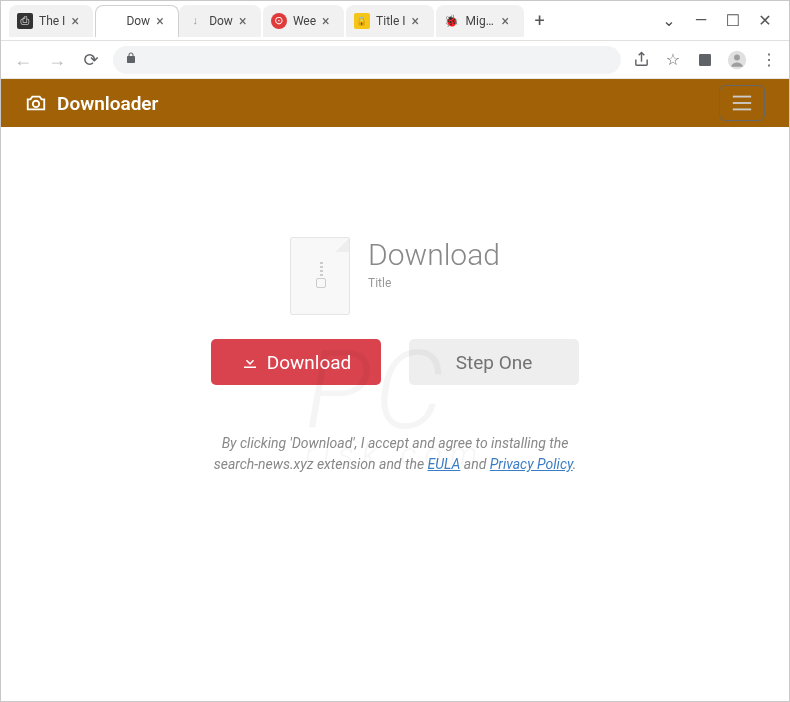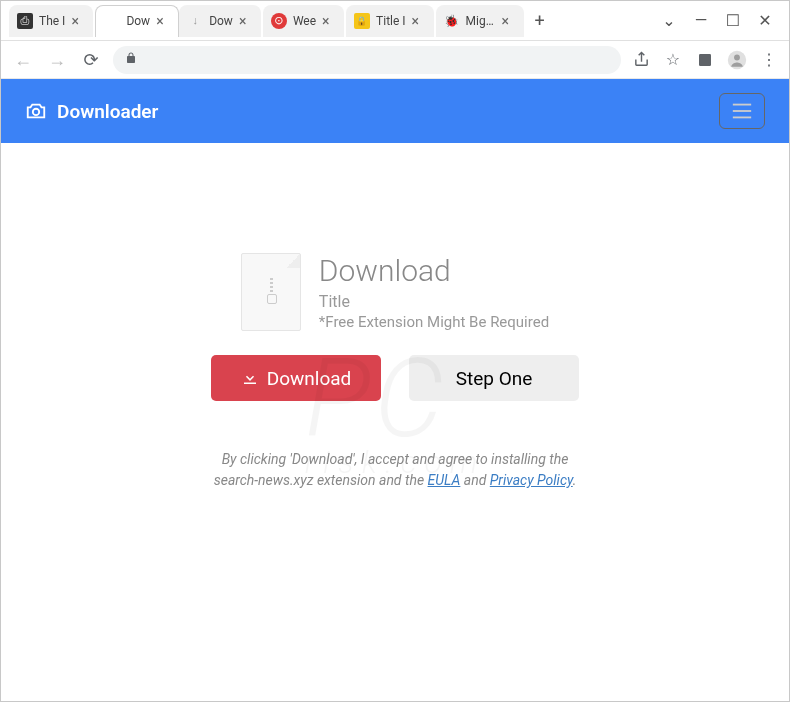--- a/index.html
+++ b/index.html
@@ -24,46 +24,46 @@
     .nav-btn { width: 24px; height: 24px; display: flex; align-items: center; justify-content: center; color: #5f6368; cursor: pointer; font-size: 18px; }
     .nav-btn.disabled { color: #bbb; }
     .address-bar { flex: 1; height: 28px; background: #f1f3f4; border-radius: 14px; display: flex; align-items: center; padding: 0 12px; gap: 10px; }
     .lock-icon { color: #5f6368; font-size: 12px; }
     .addr-input { flex: 1; border: none; background: transparent; font-size: 13px; color: #333; outline: none; }
     .toolbar-right { display: flex; align-items: center; gap: 12px; color: #5f6368; }
     .tb-icon { width: 20px; height: 20px; display: flex; align-items: center; justify-content: center; cursor: pointer; }
     
     
     .page { flex: 1; display: flex; flex-direction: column; background: #fff; position: relative; }
-    .page-header { background: #3b82f6; height: 64px; display: flex; align-items: center; justify-content: space-between; padding: 0 24px; }
+    .page-header { background: #a16207; height: 48px; display: flex; align-items: center; justify-content: space-between; padding: 0 24px; }
     .brand { display: flex; align-items: center; gap: 10px; color: #fff; font-weight: 600; font-size: 19px; }
     .cam-icon { width: 22px; height: 22px; }
     .hamburger { width: 46px; height: 36px; border: 1px solid #666; border-radius: 6px; display: flex; align-items: center; justify-content: center; cursor: pointer; }
     .hamburger svg { width: 22px; height: 18px; }
     
     .content { flex: 1; display: flex; flex-direction: column; align-items: center; padding-top: 110px; position: relative; }
     .watermark { position: absolute; top: 50%; left: 50%; transform: translate(-50%, -60%); font-size: 110px; font-weight: 300; color: rgba(0,0,0,0.04); font-style: italic; pointer-events: none; letter-spacing: 4px; }
     .watermark .sub { font-size: 32px; display: block; text-align: center; margin-top: -20px; letter-spacing: 8px; }
     
     .card-row { display: flex; gap: 18px; align-items: flex-start; margin-bottom: 24px; }
     .file-icon { width: 60px; height: 78px; background: #f8f8f8; border: 1px solid #e5e5e5; border-radius: 2px; position: relative; }
     .file-icon::before { content: ''; position: absolute; top: 0; right: 0; width: 14px; height: 14px; background: linear-gradient(135deg, transparent 50%, #eee 50%); }
     .zip-mark { position: absolute; left: 22px; top: 24px; width: 16px; height: 30px; display: flex; flex-direction: column; align-items: center; }
     .zip-dots { width: 3px; height: 14px; background: repeating-linear-gradient(#ccc 0 2px, transparent 2px 4px); }
     .zip-tab { width: 10px; height: 10px; border: 1px solid #ccc; border-radius: 2px; margin-top: 2px; }
     
     .info { color: #999; }
     .info h1 { font-size: 30px; font-weight: 300; color: #888; margin-bottom: 4px; }
-    .info .title { font-size: 16px; margin-bottom: 2px; }
+    .info .title { font-size: 12px; margin-bottom: 2px; }
     .info .note { font-size: 15px; }
     
     .btn-row { display: flex; gap: 28px; margin-bottom: 48px; }
     .btn { width: 170px; height: 46px; display: flex; align-items: center; justify-content: center; font-size: 19px; border-radius: 5px; cursor: pointer; gap: 8px; }
     .btn-download { background: #d9434e; color: #fff; }
-    .btn-step { background: #eeeeee; color: #000000; }
+    .btn-step { background: #eeeeee; color: #737373; }
     
     .disclaimer { font-size: 14px; color: #888; font-style: italic; text-align: center; max-width: 380px; line-height: 1.5; }
     .disclaimer a { color: #3b7dc4; font-style: italic; }
   </style>
 </head>
 <body>
 
 <div class="window-frame">
   <div class="title-bar">
     <div class="tabs-area">
@@ -169,21 +169,20 @@
       <div class="card-row">
         <div class="file-icon">
           <div class="zip-mark">
               <div class="zip-dots"></div>
               <div class="zip-tab"></div>
             </div>
         </div>
         <div class="info">
           <h1>Download</h1>
           <div class="title">Title</div>
-          <div class="note">*Free Extension Might Be Required</div>
         </div>
       </div>
 
       <div class="btn-row">
         <div class="btn btn-download">
           <svg width="18" height="18" viewBox="0 0 24 24" fill="#fff">
               <path d="M12 3v10l-4-4-1.4 1.4L12 16l5.4-5.6L16 9l-4 4V3h0zM4 18h16v2H4z"></path>
             </svg>
           <span>Download</span>
         </div>

